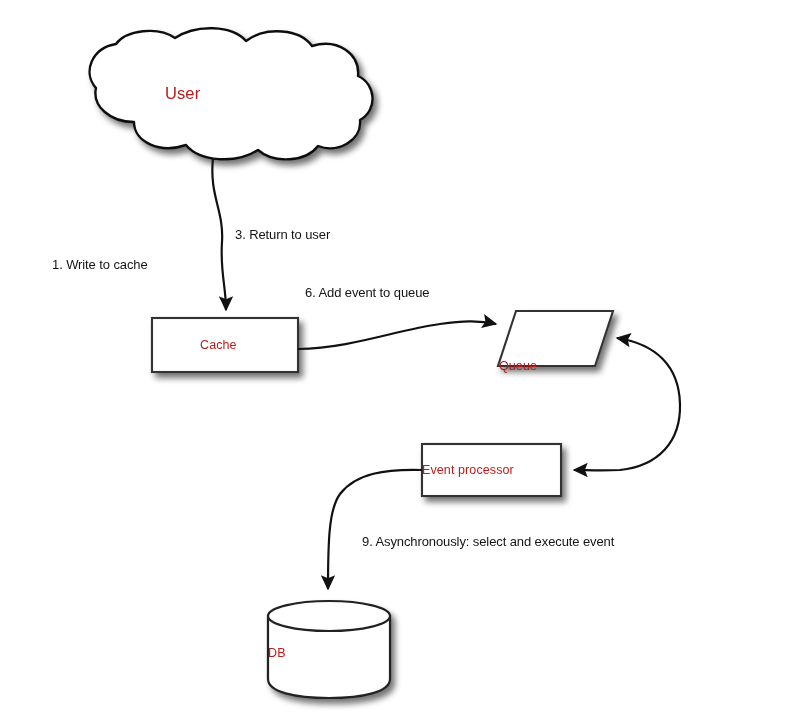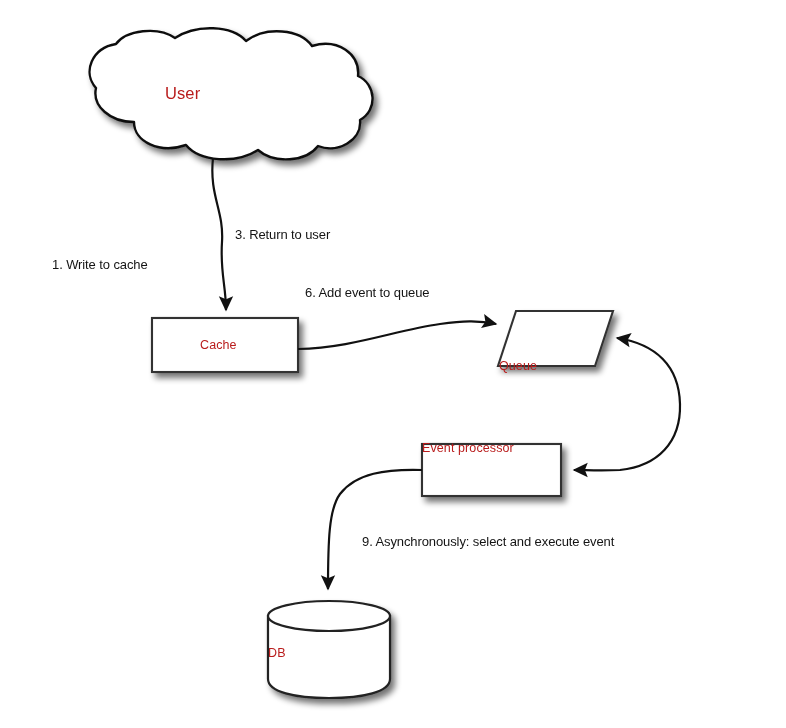--- a/index.html
+++ b/index.html
@@ -111,21 +111,21 @@
 
   <path d="M 422 470 C 386 469 356 473 340 494 C 329 509 328 540 328 589" fill="none" stroke="#111111" stroke-width="2.2" marker-end="url(#arrowEnd)"></path>
 </svg>
 
 <div class="node-label shape-label big" style="left:165px; top:84px; width:216px;">User</div>
 
 <div class="node-label shape-label" style="left:152px; top:338px; width:146px;padding-left:48px;">Cache</div>
 
 <div class="node-label shape-label" style="left:499px; top:331px; width:113px;margin-top:28px;">Queue</div>
 
-<div class="node-label shape-label" style="left:422px; top:441px; width:139px;">Event processor</div>
+<div class="node-label shape-label" style="left:422px; top:463px; width:139px;">Event processor</div>
 
 <div class="node-label shape-label" style="left:268px; top:646px; width:98px;">DB</div>
 
 <div class="step-label" style="left:52px; top:257px;">1. Write to cache</div>
 
 <div class="step-label" style="left:305px; top:285px;">6. Add event to queue</div>
 
 <div class="step-label" style="left:235px; top:227px;">3. Return to user</div>
 
 <div class="step-label" style="left:362px; top:534px;">9. Asynchronously: select and execute event</div>

